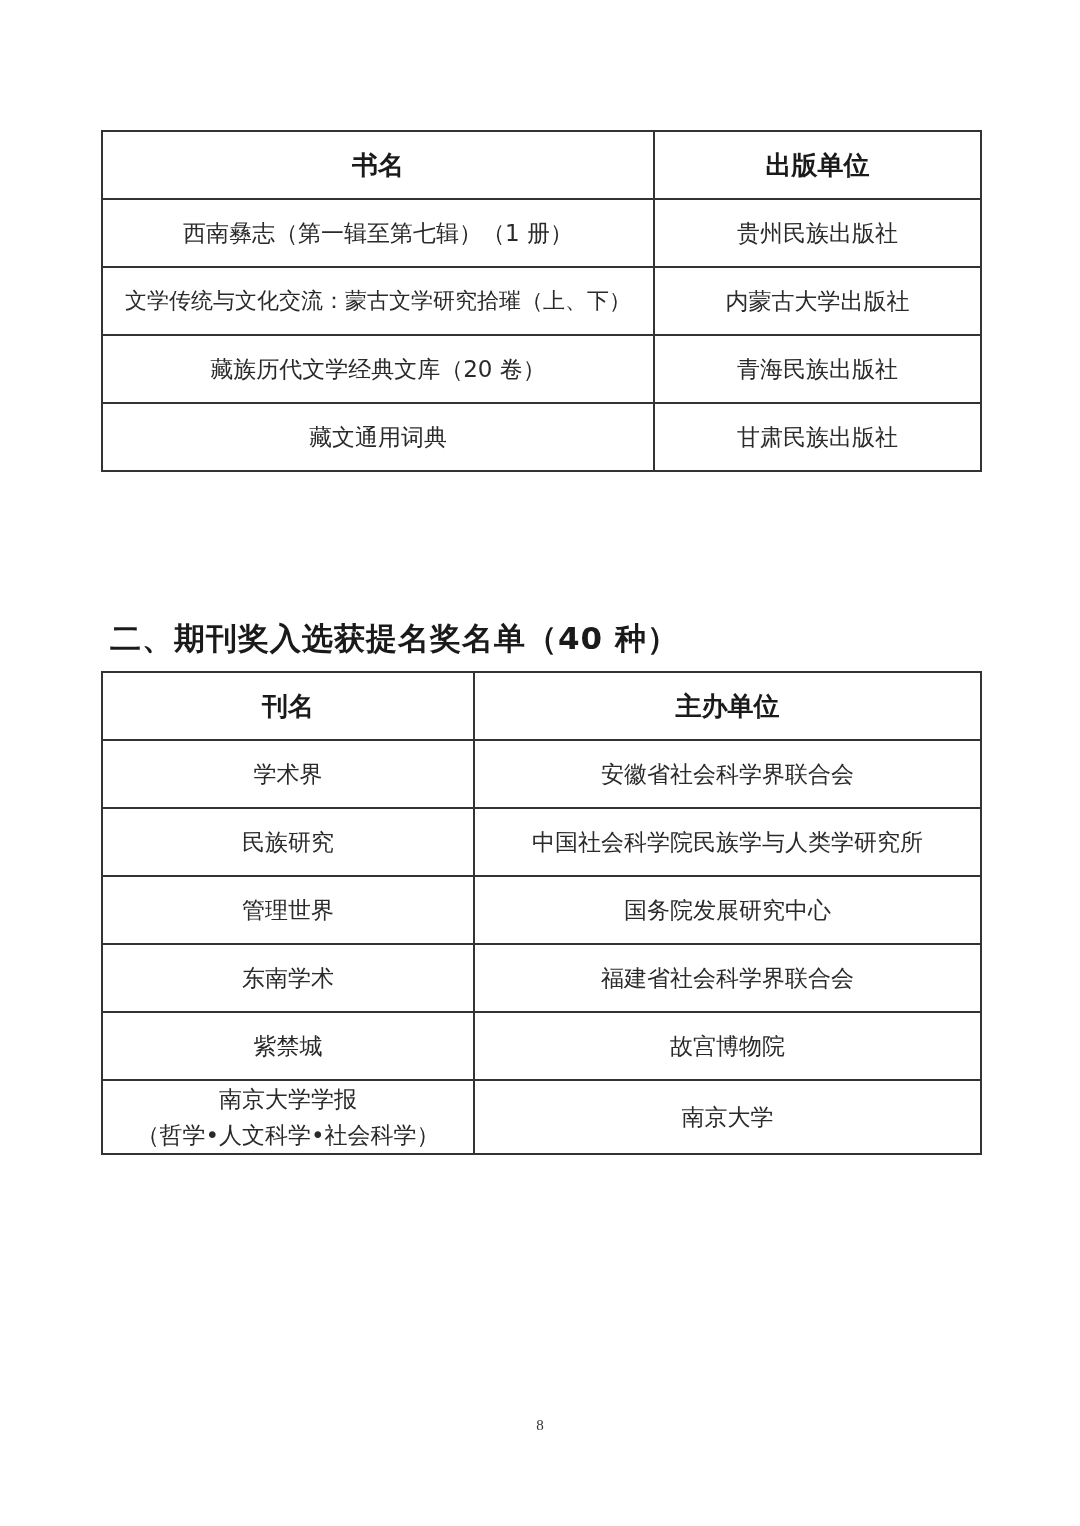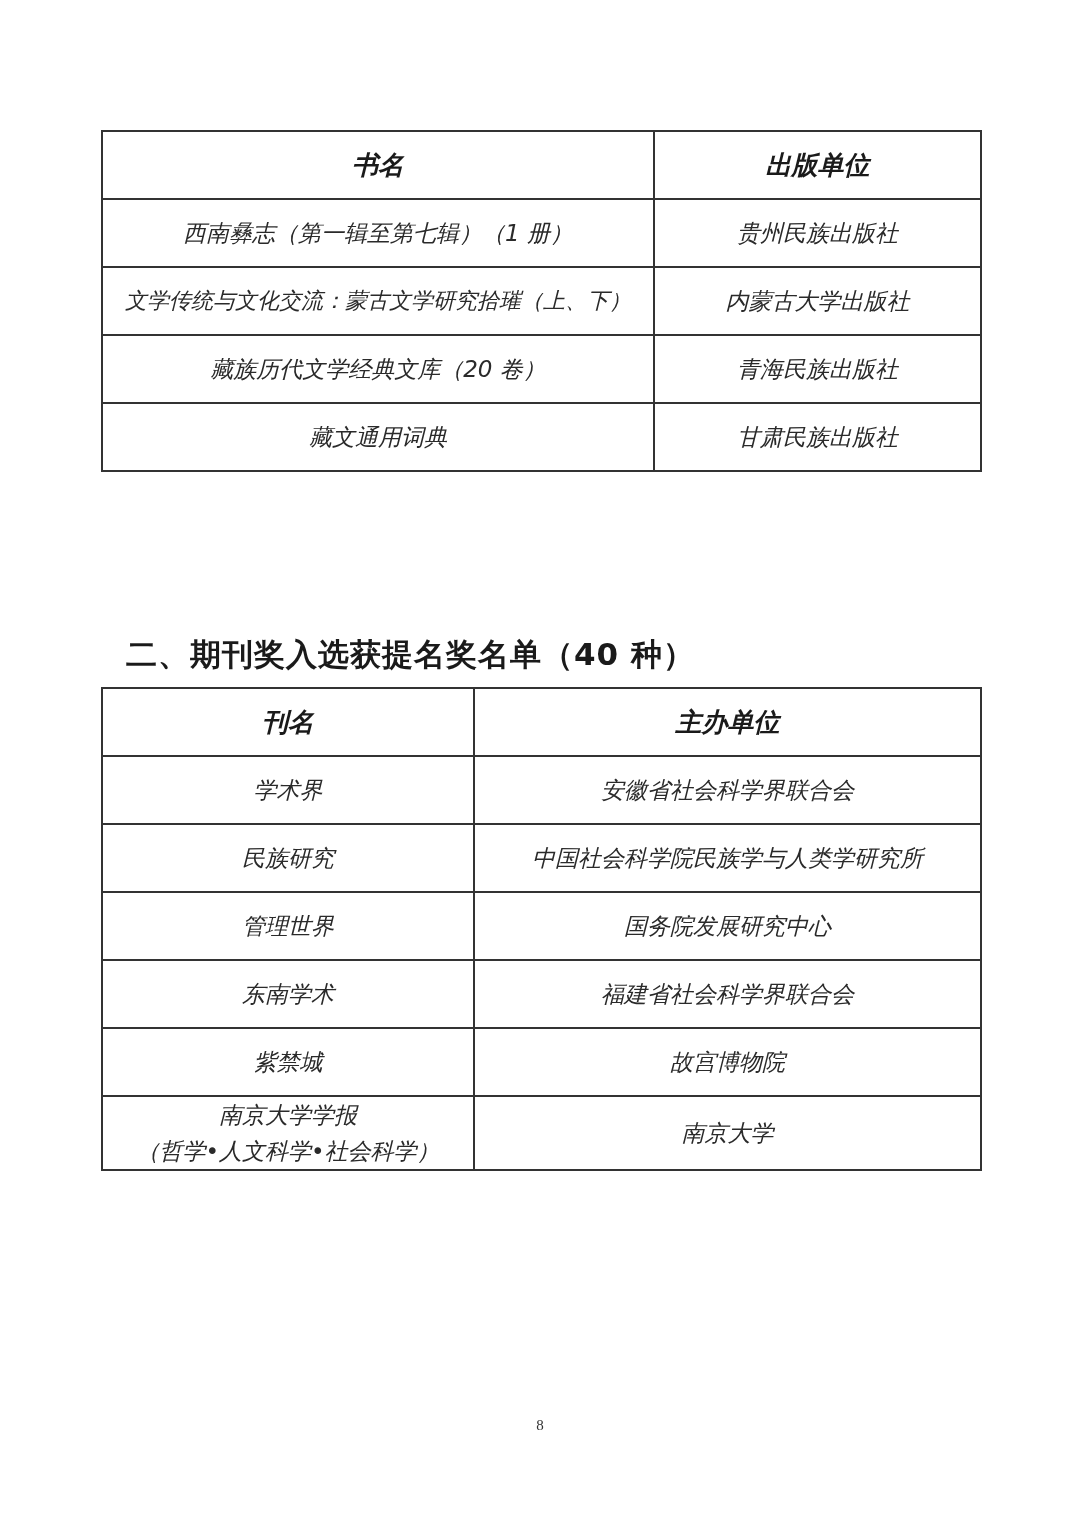--- a/index.html
+++ b/index.html
@@ -1,33 +1,33 @@
 <!DOCTYPE html>
 <html><head>
 <meta charset="utf-8">
 <style>
   html, body { margin: 0; padding: 0; background: #ffffff; }
   body { width: 1080px; height: 1526px; position: relative; overflow: hidden;
          font-family: "DejaVu Sans", "Liberation Sans", sans-serif; color: #222; }
   table { position: absolute; border-collapse: collapse; table-layout: fixed; }
   td, th { border: 2px solid #333; text-align: center; vertical-align: middle;
-           padding: 0; font-size: 23px; color: #2a2a2a; font-weight: normal; font-style: italic; }
+           padding: 0; font-size: 23px; color: #2a2a2a; font-weight: normal; }
   th { font-size: 26px; font-weight: bold; color: #1a1a1a; }
   #books { left: 101px; top: 130px; width: 879px; }
   #books col.c1 { width: 552px; }
   #books col.c2 { width: 327px; }
   #books tr { height: 68px; }
-  #journals { left: 101px; top: 671px; width: 879px; margin-top: 16px; }
+  #journals { left: 101px; top: 671px; width: 879px; }
   #journals col.c1 { width: 372px; }
   #journals col.c2 { width: 507px; }
   #journals tr { height: 68px; }
   #journals tr.tall { height: 73px; }
   .line2 { display: block; line-height: 36px; }
   .section-title { position: absolute; left: 110px; top: 618px; font-size: 31px;
-                   font-weight: bold; color: #1a1a1a; margin: 16px; letter-spacing: 1px; }
+                   font-weight: bold; color: #1a1a1a; margin: 0; letter-spacing: 1px; }
   .page-num { position: absolute; left: 0; width: 1080px; top: 1417px; text-align: center;
               font-family: "Liberation Serif", serif; font-size: 15px; color: #333; }
 </style>
 </head>
 <body>
 
 <table id="books">
   <colgroup>
       <col class="c1">
       <col class="c2">

